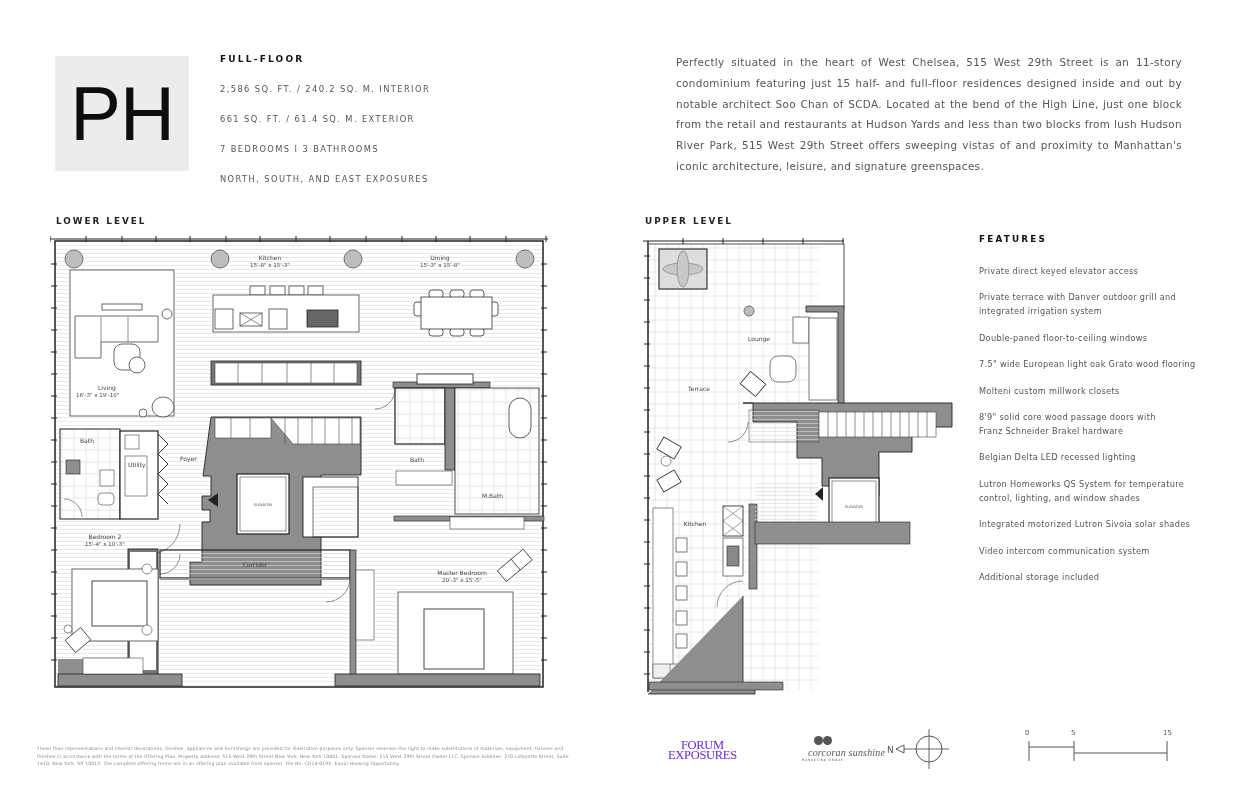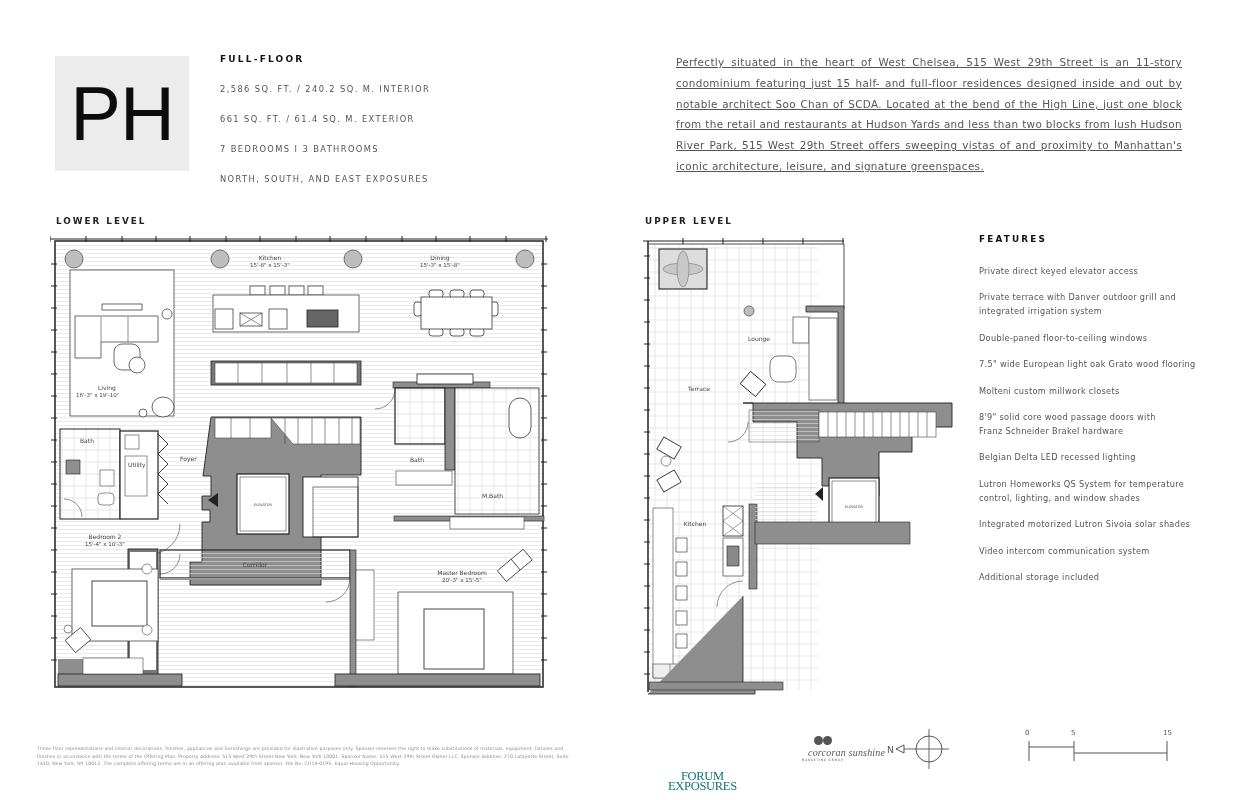--- a/index.html
+++ b/index.html
@@ -6,34 +6,34 @@
   html, body { width: 1237px; height: 800px; background: #ffffff; overflow: hidden; }
   body { position: relative; font-family: "DejaVu Sans", sans-serif; color: #3a3a3a; }
 
   .ph-badge { position: absolute; left: 55px; top: 56px; width: 134px; height: 115px; background: #ececec; display:flex; align-items:center; justify-content:center; }
   .ph-badge span { font-family: "Liberation Sans", sans-serif; font-size: 76px; color: #0d0d0d; letter-spacing: -1px; line-height: 1; }
 
   .specs { position: absolute; left: 220px; top: 54px; }
   .specs .title { font-size: 9px; font-weight: bold; letter-spacing: 2.2px; color: #111; margin-bottom: 14px; }
   .specs .line { font-size: 8.3px; letter-spacing: 1.4px; color: #555; margin-bottom: 13.6px; white-space: nowrap; margin-top: 20px; }
 
-  .intro { position: absolute; left: 676px; top: 52px; width: 506px; font-size: 10.4px; line-height: 20.8px; color: #555; letter-spacing: 0.35px; text-align: justify; text-align-last: left; text-decoration: underline; }
+  .intro { position: absolute; left: 676px; top: 52px; width: 506px; font-size: 10.4px; line-height: 20.8px; color: #555; letter-spacing: 0.35px; text-align: justify; text-align-last: left; }
 
   .section-label { position: absolute; font-size: 8.8px; font-weight: bold; letter-spacing: 2px; color: #222; }
 
   .features { position: absolute; left: 979px; top: 234px; width: 235px; }
   .features .ftitle { font-size: 8.8px; font-weight: bold; letter-spacing: 2.2px; color: #111; margin-bottom: 20px; }
   .features .fitem { font-size: 8.2px; line-height: 14px; color: #555; margin-bottom: 12.4px; letter-spacing: 0.3px; }
 
   .plan { position: absolute; }
   .plan svg { display: block; }
 
   .disclaimer { position: absolute; left: 37px; top: 745px; width: 540px; font-size: 4.6px; line-height: 7.6px; color: #8a8a8a; letter-spacing: 0.1px; }
 
-  .logo-forum { position: absolute; left: 668px; top: 740px; text-align: center; font-family: "Liberation Serif", serif; color: #0f766e; line-height: 10px; margin-top: 31px; }
+  .logo-forum { position: absolute; left: 668px; top: 740px; text-align: center; font-family: "Liberation Serif", serif; color: #6d28d9; line-height: 10px; }
   .logo-forum div { font-size: 12.5px; letter-spacing: -0.3px; }
   .logo-corcoran { position: absolute; left: 760px; top: 736px; text-align: center; color: #555; }
   .logo-corcoran .mark { width: 18px; height: 9px; margin: 0 auto 2px; display:flex; gap:0; }
   .logo-corcoran .mark i { width: 9px; height: 9px; background: #555; border-radius: 50%; display:block; }
   .logo-corcoran .name { font-family: "Liberation Serif", serif; font-style: italic; font-size: 10px; letter-spacing: 0.2px; margin-left: 48px; }
   .logo-corcoran .sub { font-size: 3px; letter-spacing: 0.8px; }
 
   .compass { position: absolute; left: 887px; top: 727px; }
   .scale { position: absolute; left: 1020px; top: 727px; }
   .scale .tick { position:absolute; font-size: 7px; color:#555; }

